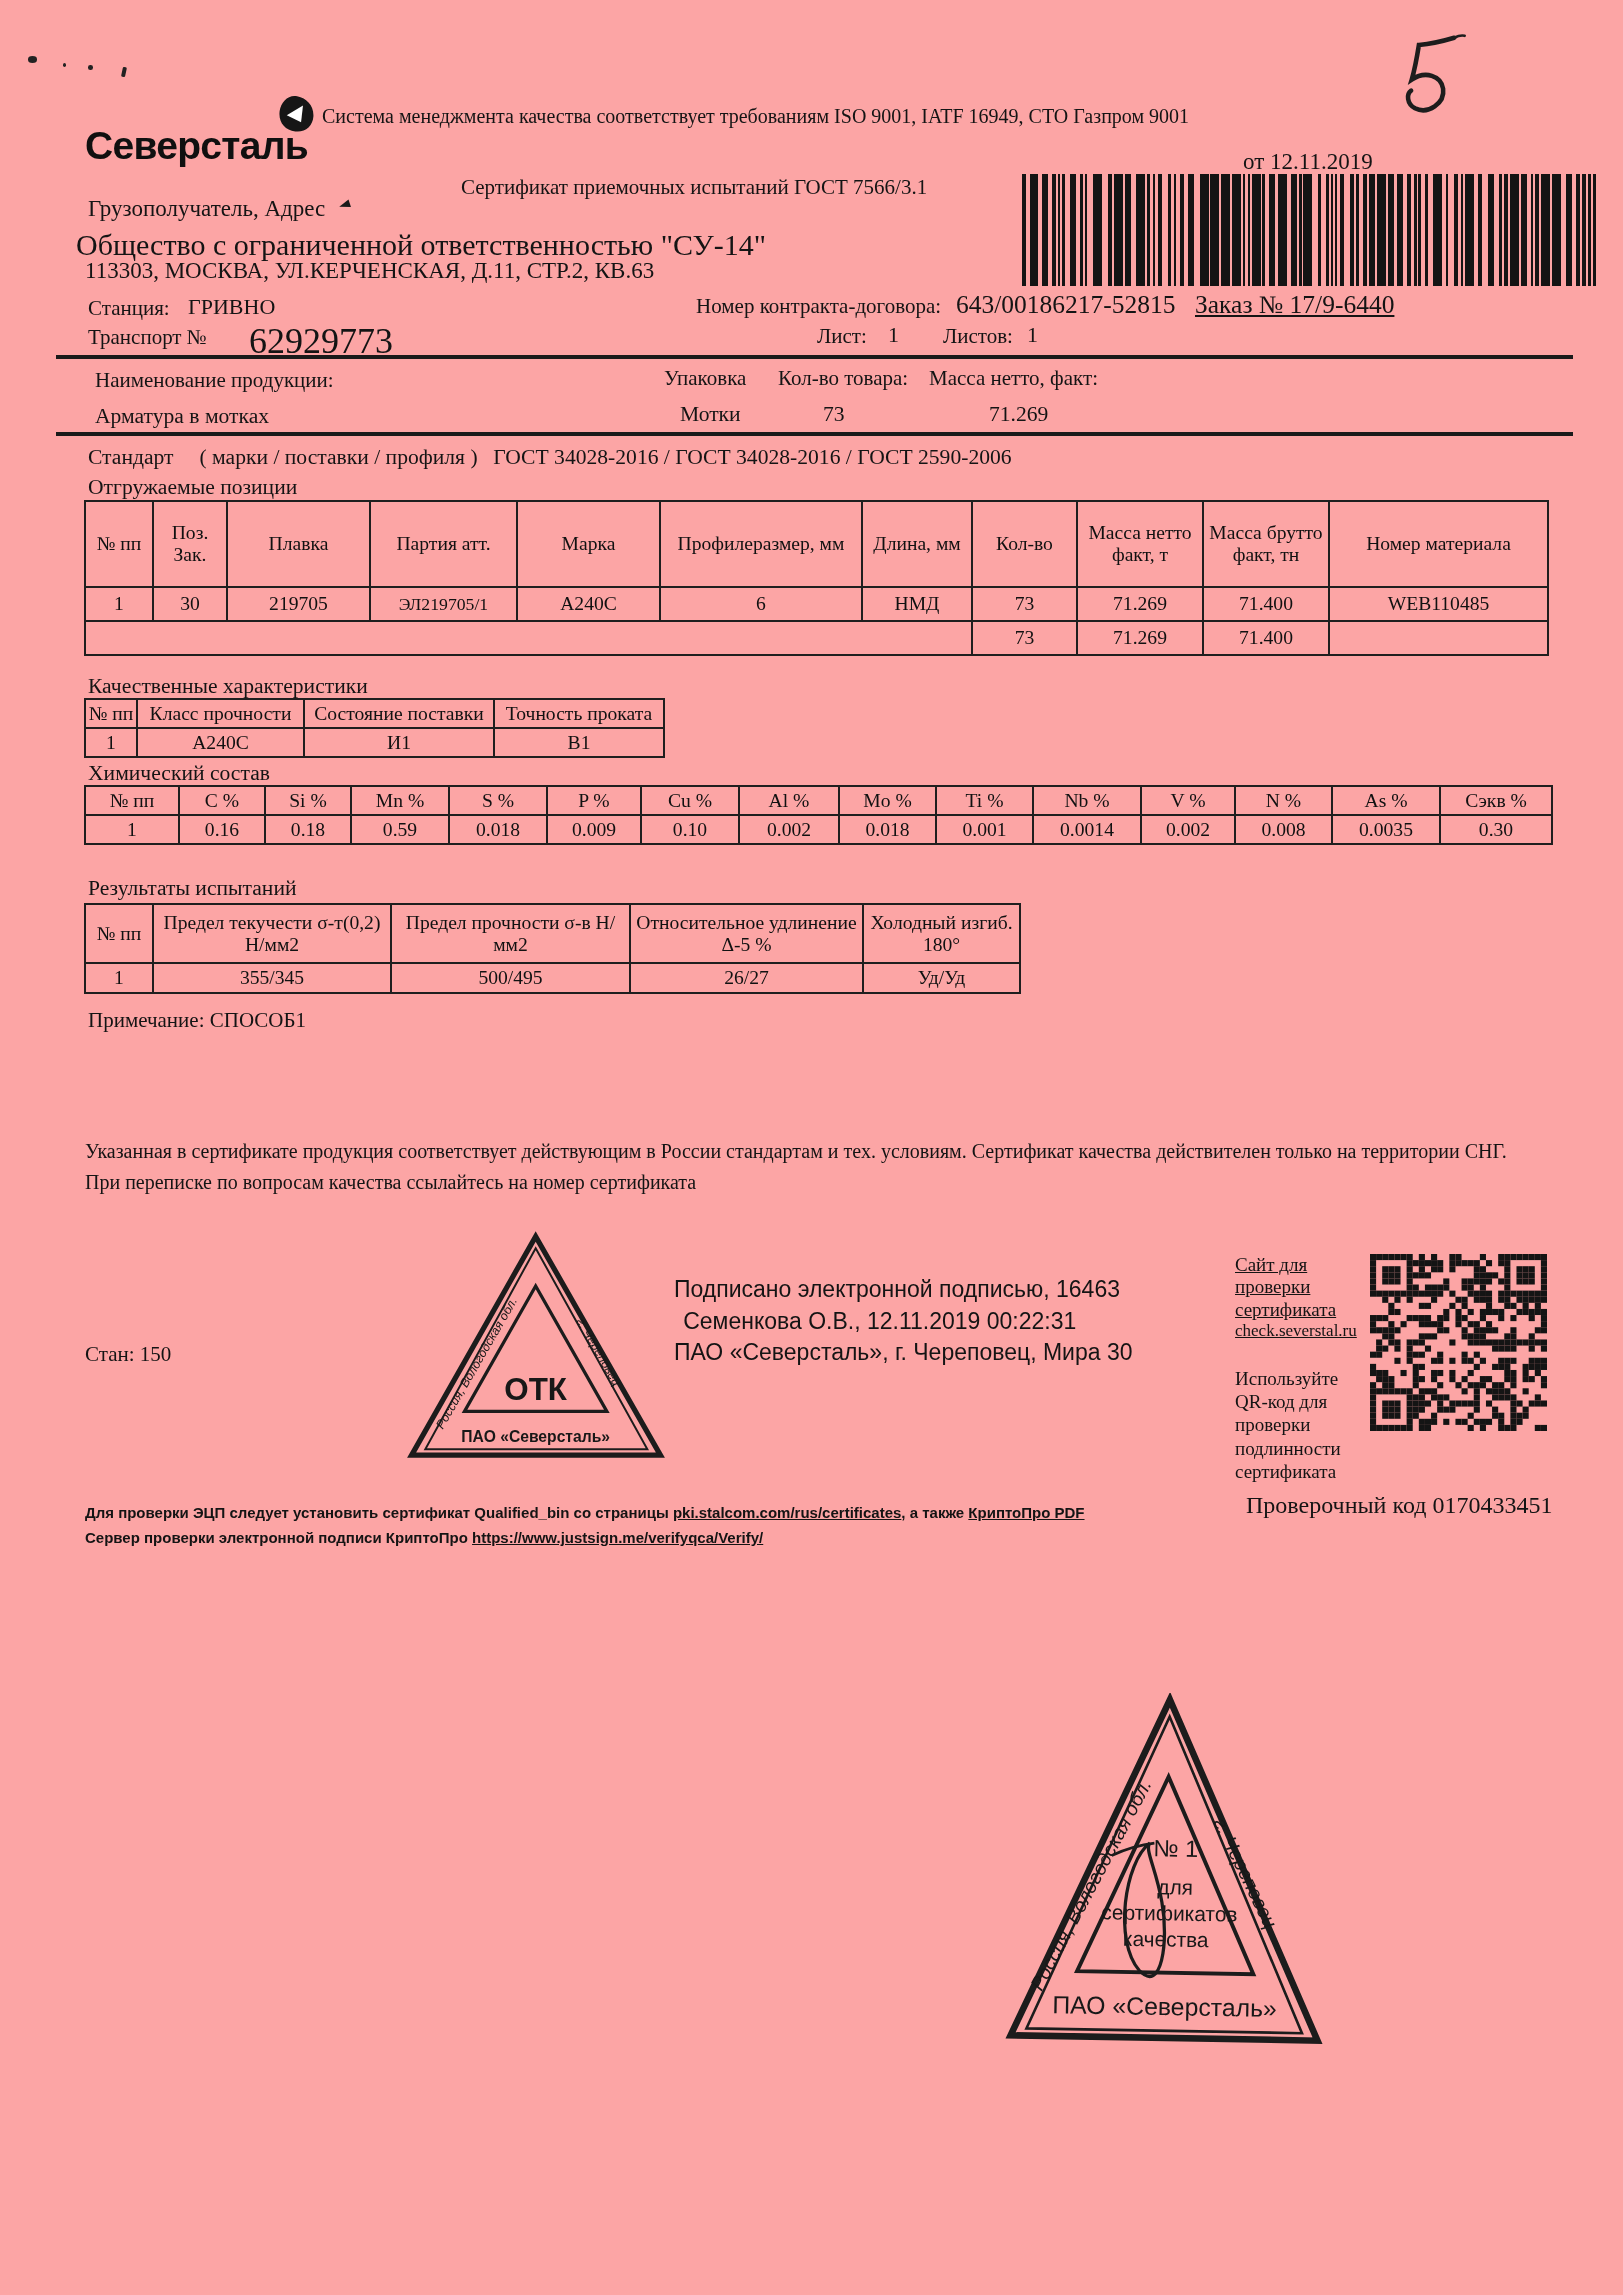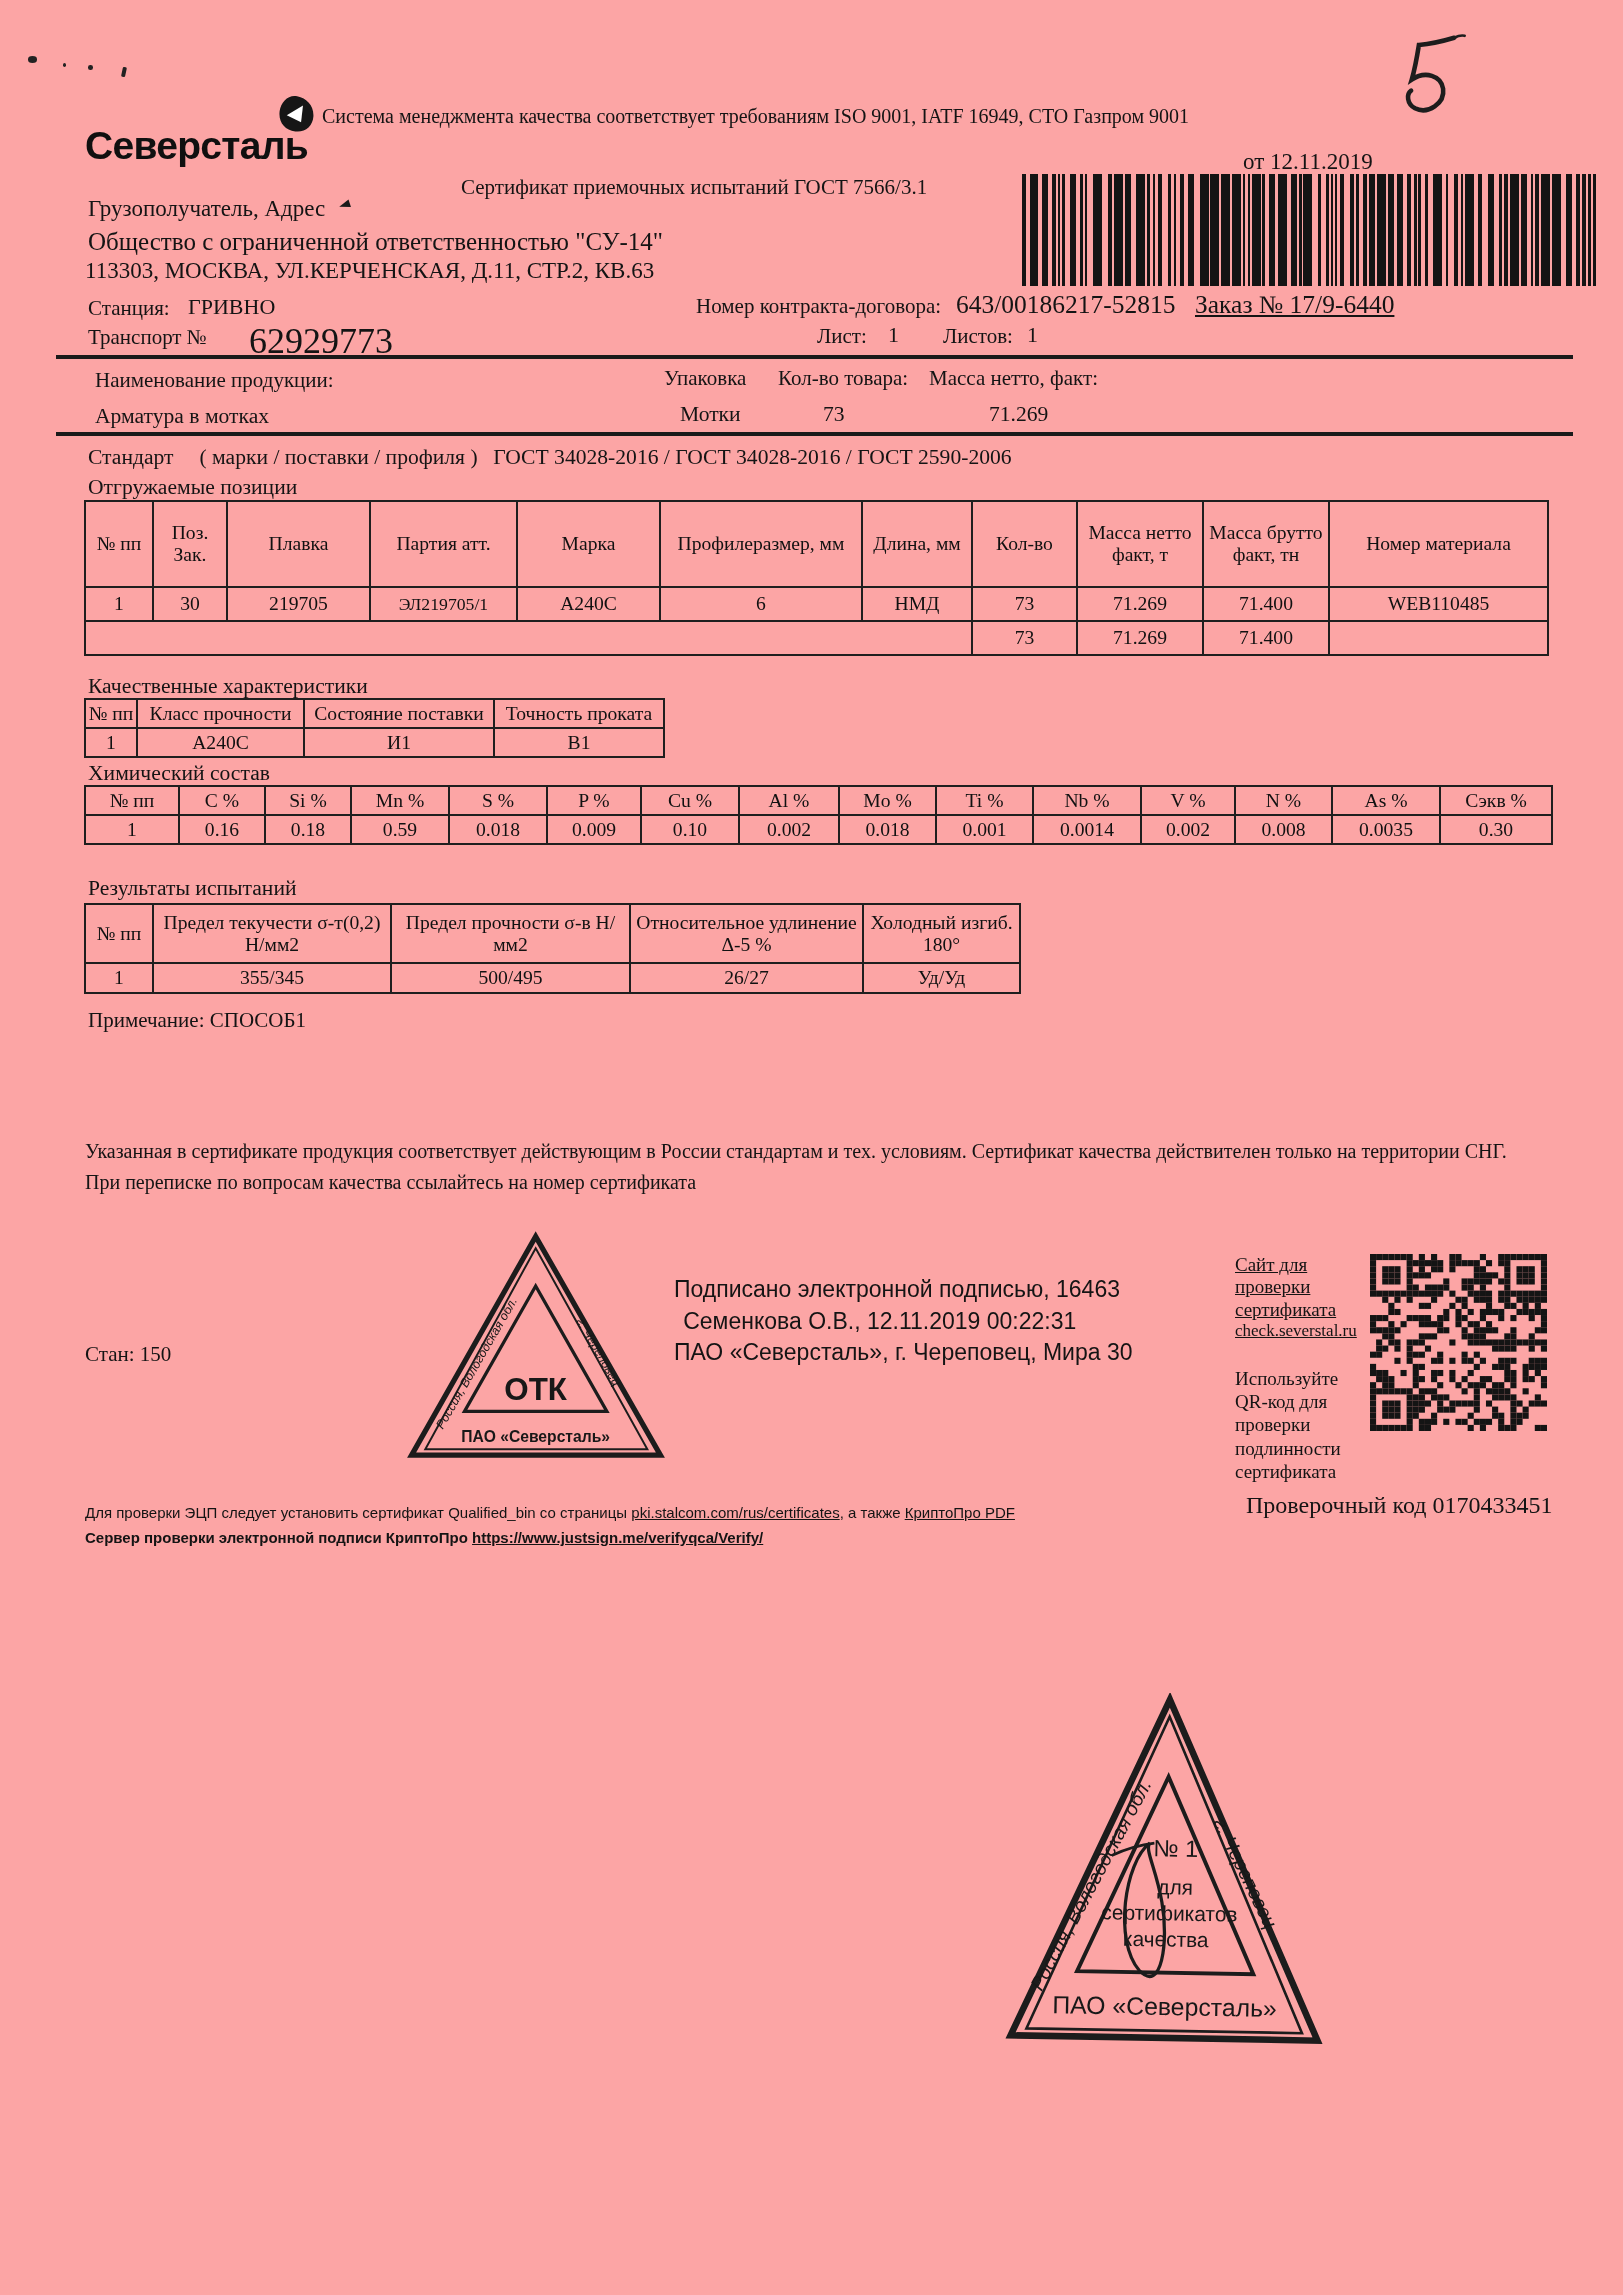--- a/index.html
+++ b/index.html
@@ -111,21 +111,21 @@
       <div style="position:absolute;left:530px;top:0;width:8.5px;height:100%;background:#141414;"></div>
       <div style="position:absolute;left:544px;top:0;width:5.9px;height:100%;background:#141414;"></div>
       <div style="position:absolute;left:554px;top:0;width:3.9px;height:100%;background:#141414;"></div>
       <div style="position:absolute;left:560px;top:0;width:3.9px;height:100%;background:#141414;"></div>
       <div style="position:absolute;left:566px;top:0;width:2.6px;height:100%;background:#141414;"></div>
       <div style="position:absolute;left:571px;top:0;width:2.6px;height:100%;background:#141414;"></div>
     </div>
 
   <div class="abs ser" style="left:88px;top:196px;font-size:23px;">Грузополучатель, Адрес</div>
   <div class="abs" style="left:339px;top:201px;width:0;height:0;border-top:4.6px solid transparent;border-bottom:4.6px solid transparent;border-right:11px solid #1a1a1a;transform:rotate(-18deg);"></div>
-  <div class="abs ser" style="left:88px;top:228px;font-size:25px;">Общество с ограниченной ответственностью "СУ-14"</div>
+  <div class="abs ser" style="left:76px;top:228px;font-size:30px;">Общество с ограниченной ответственностью "СУ-14"</div>
   <div class="abs ser" style="left:85px;top:258px;font-size:23px;">113303, МОСКВА, УЛ.КЕРЧЕНСКАЯ, Д.11, СТР.2, КВ.63</div>
 
   <div class="abs ser" style="left:88px;top:296px;font-size:21px;">Станция:</div>
   <div class="abs ser" style="left:188px;top:294px;font-size:22px;">ГРИВНО</div>
   <div class="abs ser" style="left:696px;top:294px;font-size:21px;">Номер контракта-договора:</div>
   <div class="abs ser" style="left:950px;top:290px;font-size:25.5px;margin-left:6px;">643/00186217-52815</div>
   <div class="abs ser" style="left:1195px;top:290px;font-size:25.5px;text-decoration:underline;">Заказ № 17/9-6440</div>
 
   <div class="abs ser" style="left:88px;top:325px;font-size:21px;">Транспорт №</div>
   <div class="abs ser" style="left:249px;top:320px;font-size:36px;">62929773</div>
@@ -776,21 +776,21 @@
       <rect x="18" y="28" width="1" height="1" fill="#141414"></rect>
       <rect x="21" y="28" width="1" height="1" fill="#141414"></rect>
       <rect x="22" y="28" width="1" height="1" fill="#141414"></rect>
       <rect x="23" y="28" width="1" height="1" fill="#141414"></rect>
       <rect x="27" y="28" width="1" height="1" fill="#141414"></rect>
       <rect x="28" y="28" width="1" height="1" fill="#141414"></rect>
     </svg>
 
   <div class="abs ser" style="left:1246px;top:1492px;font-size:24px;">Проверочный код 0170433451</div>
 
-  <div class="abs san" style="left:85px;top:1504px;font-size:15px;font-weight:400;">
+  <div class="abs san" style="left:85px;top:1504px;font-size:15px;font-weight:700;">
     <span>Для проверки ЭЦП следует установить сертификат Qualified_bin со страницы </span><span class="ul">pki.stalcom.com/rus/certificates</span><span>, а также </span><span class="ul">КриптоПро PDF</span>
   </div>
   <div class="abs san" style="left:85px;top:1529px;font-size:15px;font-weight:600;">
     <span>Сервер проверки электронной подписи КриптоПро  </span><span class="ul">https://www.justsign.me/verifyqca/Verify/</span>
   </div>
 
   <svg class="abs" style="left:1007px;top:1693px;transform:rotate(1deg);" width="320" height="353" viewBox="0 0 490 540">
     <path d="M245,10 L480,528 L10,528 Z" fill="none" stroke="#1c1c1c" stroke-width="10"></path>
     <path d="M245,36 L456,517 L34,517 Z" fill="none" stroke="#1c1c1c" stroke-width="4"></path>
     <path d="M245,128 L380,428 L110,428 Z" fill="none" stroke="#1c1c1c" stroke-width="6"></path>

